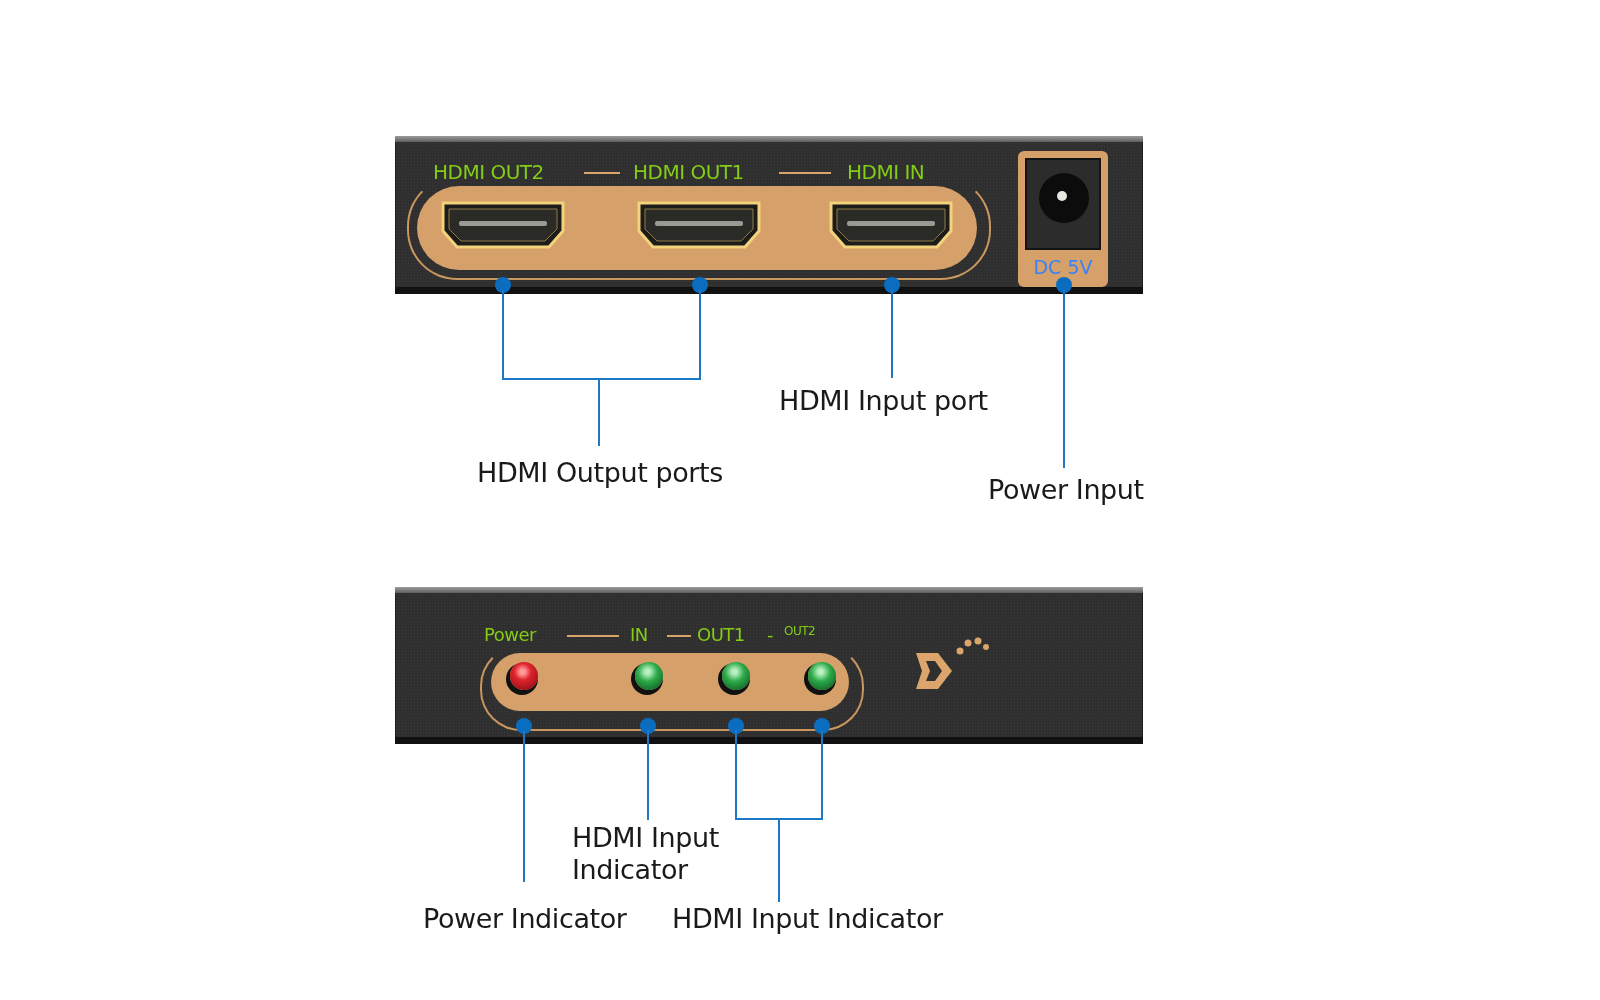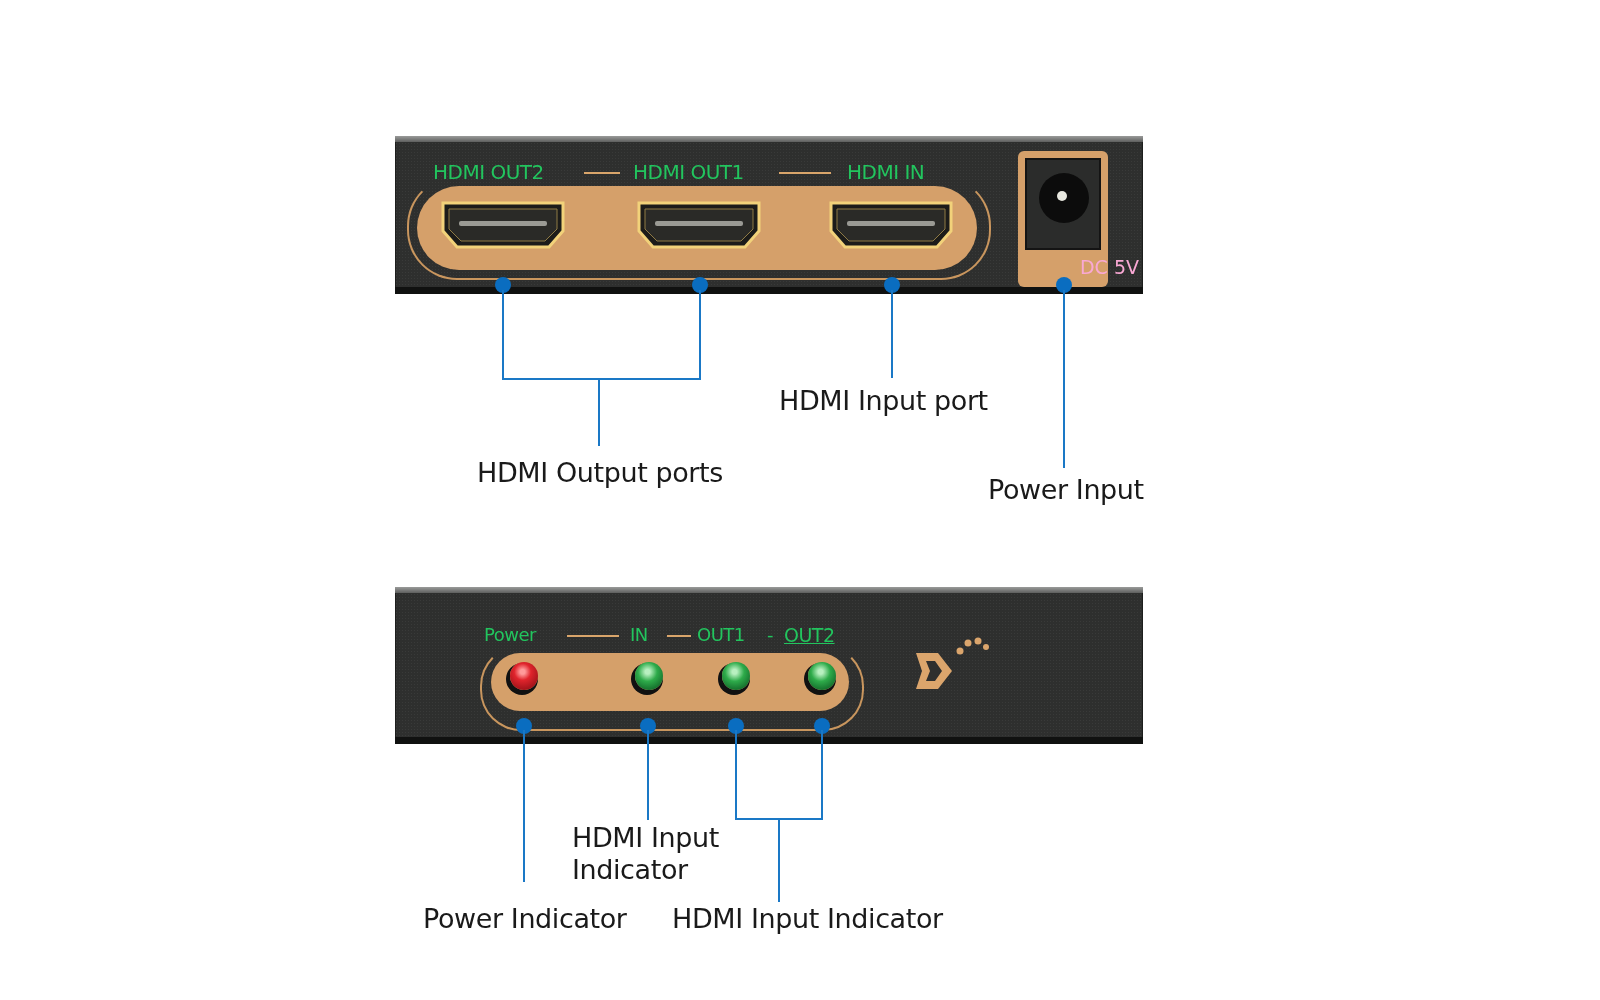--- a/index.html
+++ b/index.html
@@ -5,21 +5,21 @@
   html, body { margin:0; padding:0; background:#ffffff; }
   body { width:1600px; height:1000px; position:relative; overflow:hidden; font-family:"Liberation Sans", sans-serif; }
   .abs { position:absolute; }
   
   .panel { position:absolute; background:#2e2f2e; box-shadow: inset 0 0 0 1px #1d1e1d; }
   .panel::before { content:""; position:absolute; left:0; right:0; top:0; height:6px; background:linear-gradient(#9a9b9a,#5e5f5e); }
   .panel::after { content:""; position:absolute; left:0; right:0; bottom:0; height:7px; background:#101110; }
   .panel .noise { position:absolute; inset:6px 0 7px 0;
     background-image: radial-gradient(rgba(255,255,255,0.05) 1px, transparent 1px);
     background-size: 3px 3px; }
-  .gold-text { position:absolute; color:#22c55e; font-family:"DejaVu Sans", sans-serif; letter-spacing:-0.5px; white-space:nowrap; }
+  .gold-text { position:absolute; color:#84cc16; font-family:"DejaVu Sans", sans-serif; letter-spacing:-0.5px; white-space:nowrap; }
   .gold-line { position:absolute; height:2px; background:#d9a56b; }
   .bezel { position:absolute; border:2px solid #c9965e; border-top-color:transparent; }
   .plate { position:absolute; background:#d5a06a; }
   
   .hdmi { position:absolute; width:128px; height:52px; }
   
   .led { position:absolute; width:28px; height:28px; border-radius:50%; box-shadow: -2px 3px 0 2px #111; }
   .led.red { background: radial-gradient(circle at 45% 35%, #ff9a9a 0 10%, #e0242c 35%, #8c0d14 90%); }
   .led.green { background: radial-gradient(circle at 45% 35%, #b8f0c0 0 10%, #2eab4a 40%, #0c5a22 90%); }
   
@@ -59,21 +59,21 @@
     <path d="M4 4 H124 V32 L110 48 H18 L4 32 Z" fill="#1c1c1a" stroke="#f2d27a" stroke-width="3"></path>
     <path d="M10 10 H118 V30 L106 42 H22 L10 30 Z" fill="#2a2a27" stroke="#8e7a45" stroke-width="1"></path>
     <rect x="20" y="22" width="88" height="5" rx="2" fill="#9a9a94"></rect>
   </svg>
 
   <div class="plate" style="left:623px; top:15px; width:90px; height:136px; border-radius:6px;"></div>
   <div class="abs" style="left:630px; top:22px; width:76px; height:92px; background:#2b2c2b; border:2px solid #141414; box-sizing:border-box;"></div>
   <div class="abs" style="left:644px; top:37px; width:50px; height:50px; border-radius:50%; background:#0c0c0c;">
     <div class="abs" style="left:18px; top:18px; width:10px; height:10px; border-radius:50%; background:#e8e8e0;"></div>
   </div>
-  <div class="abs" style="left:668px; top:120px; width:76px; text-align:right; color:#f9a8d4; font-family:'DejaVu Sans', sans-serif; font-size:19px;">DC 5V</div>
+  <div class="abs" style="left:630px; top:120px; width:76px; text-align:center; color:#3b82f6; font-family:'DejaVu Sans', sans-serif; font-size:19px;">DC 5V</div>
 </div>
 
 <div class="dot" style="left:495px; top:277px;"></div>
 <div class="dot" style="left:692px; top:277px;"></div>
 <div class="dot" style="left:884px; top:277px;"></div>
 <div class="dot" style="left:1056px; top:277px;"></div>
 
 <div class="vline" style="left:502px; top:290px; height:90px;"></div>
 <div class="vline" style="left:699px; top:290px; height:90px;"></div>
 <div class="hline" style="left:502px; top:378px; width:199px;"></div>
@@ -87,21 +87,21 @@
 
 <div class="panel" style="left:395px; top:587px; width:748px; height:157px;">
   <div class="noise"></div>
 
   <div class="gold-text" style="left:89px; top:37px; font-size:18px;">Power</div>
   <div class="gold-line" style="left:172px; top:48px; width:52px;"></div>
   <div class="gold-text" style="left:235px; top:37px; font-size:18px;text-align:center;">IN</div>
   <div class="gold-line" style="left:272px; top:48px; width:24px;"></div>
   <div class="gold-text" style="left:302px; top:37px; font-size:18px;">OUT1</div>
   <div class="gold-text" style="left:372px; top:37px; font-size:18px;">-</div>
-  <div class="gold-text" style="left:389px; top:37px; font-size:19px;text-decoration:underline;">OUT2</div>
+  <div class="gold-text" style="left:389px; top:37px; font-size:12px;">OUT2</div>
 
   <div class="bezel" style="left:85px; top:58px; width:380px; height:82px; border-radius:41px;"></div>
   <div class="plate" style="left:96px; top:66px; width:358px; height:58px; border-radius:29px;"></div>
 
   <div class="led red" style="left:115px; top:75px;"></div>
   <div class="led green" style="left:240px; top:75px;"></div>
   <div class="led green" style="left:327px; top:75px;"></div>
   <div class="led green" style="left:413px; top:75px;"></div>
 
   <div class="abs" style="left:517px; top:52px; width:170px; height:62px;">

